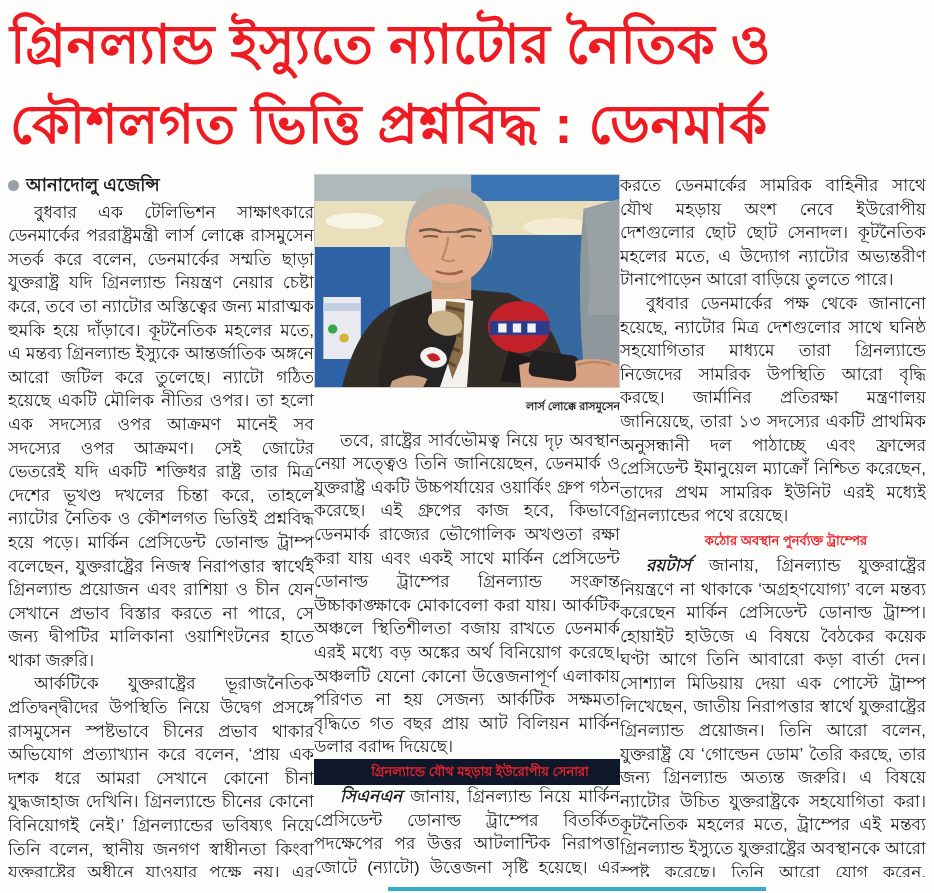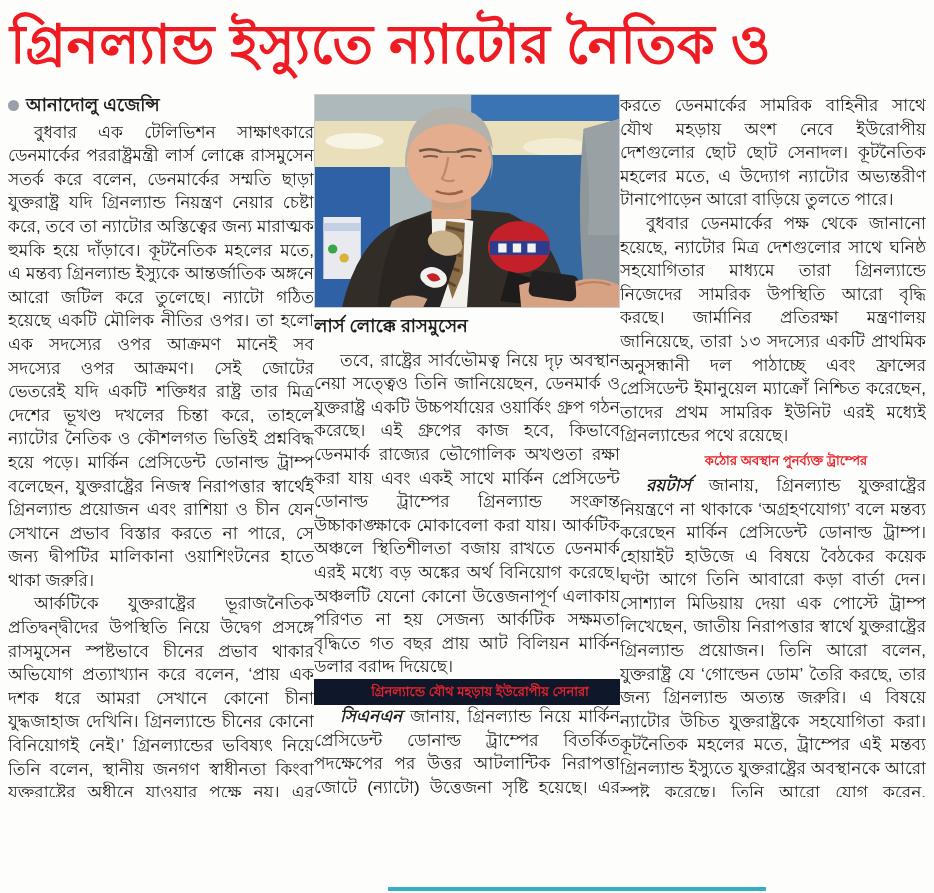--- a/index.html
+++ b/index.html
@@ -68,43 +68,44 @@
   }
   .subhead.green-bg { background: #0f172a; }
   .photo-block { margin-bottom: 6px; }
   .photo-frame {
     border: 1px solid #cccccc;
     background: #e9e9e9;
     line-height: 0;
   }
   .photo-frame svg { width: 100%; height: 212px; display: block; }
   .photo-caption {
-    text-align: left;
+    text-align: right;
     font-weight: 700;
-    font-size: 18px;
+    font-size: 11px;
     padding-top: 7px;
     padding-bottom: 4px;
     text-indent: 0;
   }
   .cyan-rule {
     position: absolute;
     left: 388px;
     top: 887px;
     width: 378px;
     height: 4px;
     background: #35aec6;
   }
 </style>
 </head>
 <body>
 
 <div class="page">
 
   <div class="headline">
     <div class="hl-line">গ্রিনল্যান্ড ইস্যুতে ন্যাটোর নৈতিক ও</div>
+    <div class="hl-line">কৌশলগত ভিত্তি প্রশ্নবিদ্ধ : ডেনমার্ক</div>
   </div>
 
   <div class="columns">
 
     <div class="col">
       <div class="byline">
         <span class="bullet"></span>
         <span>আনাদোলু এজেন্সি</span>
       </div>
       <p class="para">বুধবার এক টেলিভিশন সাক্ষাৎকারে ডেনমার্কের পররাষ্ট্রমন্ত্রী লার্স লোক্কে রাসমুসেন সতর্ক করে বলেন, ডেনমার্কের সম্মতি ছাড়া যুক্তরাষ্ট্র যদি গ্রিনল্যান্ড নিয়ন্ত্রণ নেয়ার চেষ্টা করে, তবে তা ন্যাটোর অস্তিত্বের জন্য মারাত্মক হুমকি হয়ে দাঁড়াবে। কূটনৈতিক মহলের মতে, এ মন্তব্য গ্রিনল্যান্ড ইস্যুকে আন্তর্জাতিক অঙ্গনে আরো জটিল করে তুলেছে। ন্যাটো গঠিত হয়েছে একটি মৌলিক নীতির ওপর। তা হলো এক সদস্যের ওপর আক্রমণ মানেই সব সদস্যের ওপর আক্রমণ। সেই জোটের ভেতরেই যদি একটি শক্তিধর রাষ্ট্র তার মিত্র দেশের ভূখণ্ড দখলের চিন্তা করে, তাহলে ন্যাটোর নৈতিক ও কৌশলগত ভিত্তিই প্রশ্নবিদ্ধ হয়ে পড়ে। মার্কিন প্রেসিডেন্ট ডোনাল্ড ট্রাম্প বলেছেন, যুক্তরাষ্ট্রের নিজস্ব নিরাপত্তার স্বার্থেই গ্রিনল্যান্ড প্রয়োজন এবং রাশিয়া ও চীন যেন সেখানে প্রভাব বিস্তার করতে না পারে, সে জন্য দ্বীপটির মালিকানা ওয়াশিংটনের হাতে থাকা জরুরি।</p>

